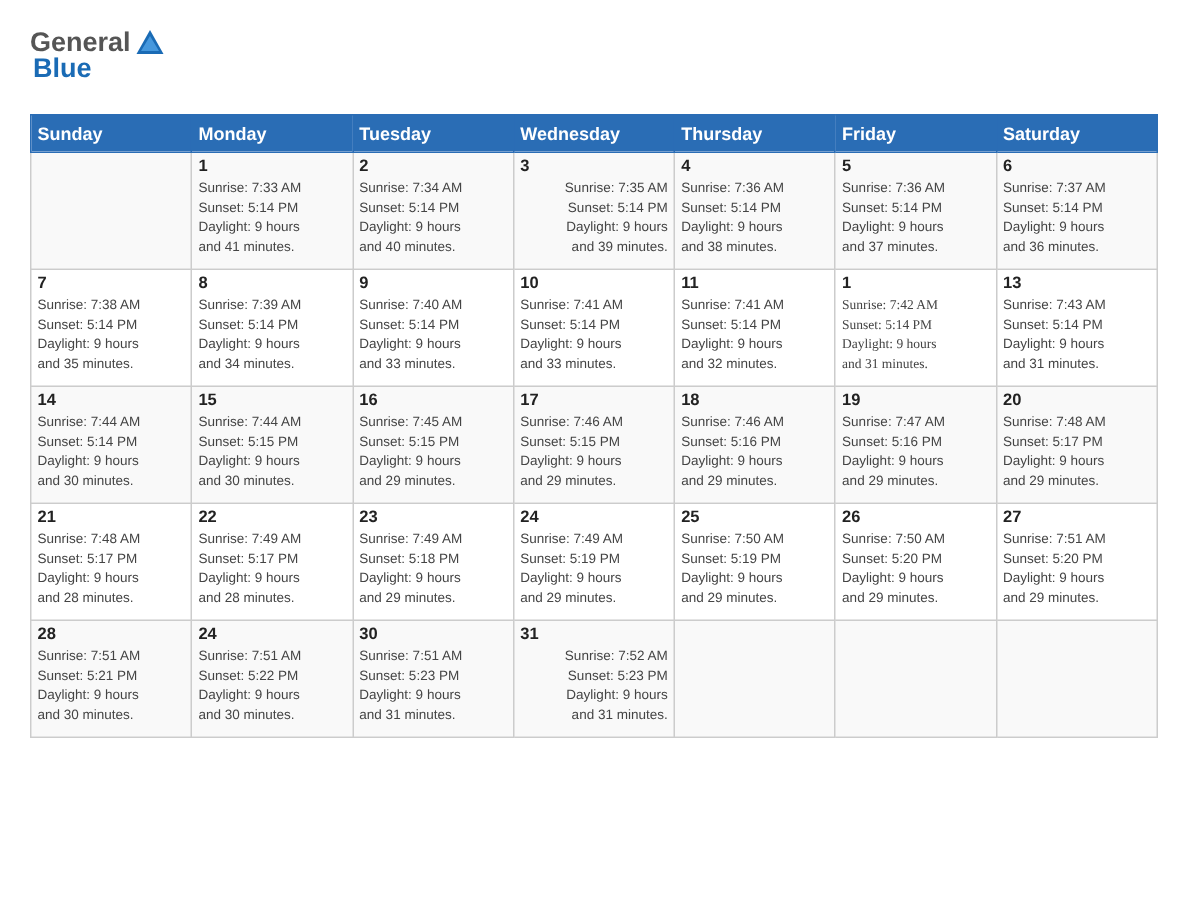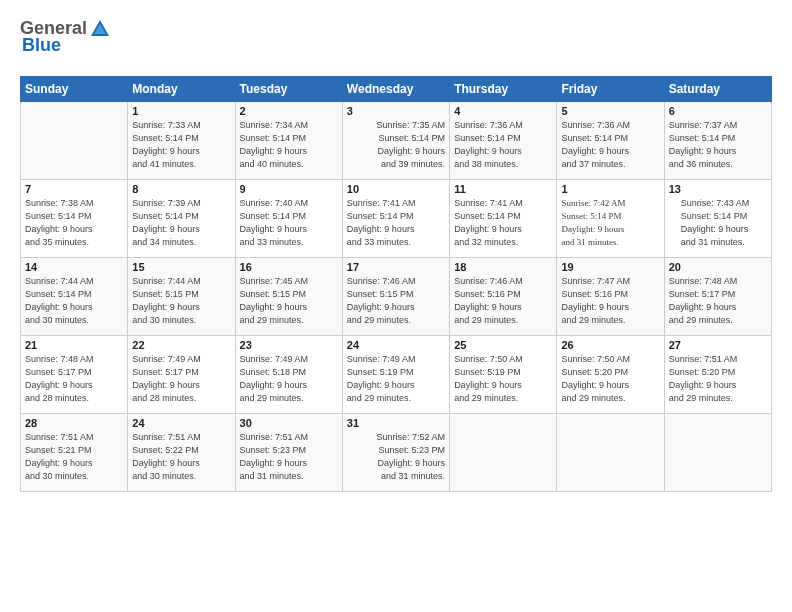--- a/index.html
+++ b/index.html
@@ -210,21 +210,21 @@
           </td>
           <td>
             <span class="day-num">1</span>
             <div class="cell-info" style="white-space: pre-line; font-family: Liberation Serif, serif;">Sunrise: 7:42 AM
 Sunset: 5:14 PM
 Daylight: 9 hours
 and 31 minutes.</div>
           </td>
           <td>
             <span class="day-num">13</span>
-            <div class="cell-info" style="white-space: pre-line; margin-left: 12px;">Sunrise: 7:43 AM
+            <div class="cell-info" style="white-space: pre-line;">Sunrise: 7:43 AM
 Sunset: 5:14 PM
 Daylight: 9 hours
 and 31 minutes.</div>
           </td>
         </tr>
         <tr>
           <td>
             <span class="day-num">14</span>
             <div class="cell-info" style="white-space: pre-line;">Sunrise: 7:44 AM
 Sunset: 5:14 PM

